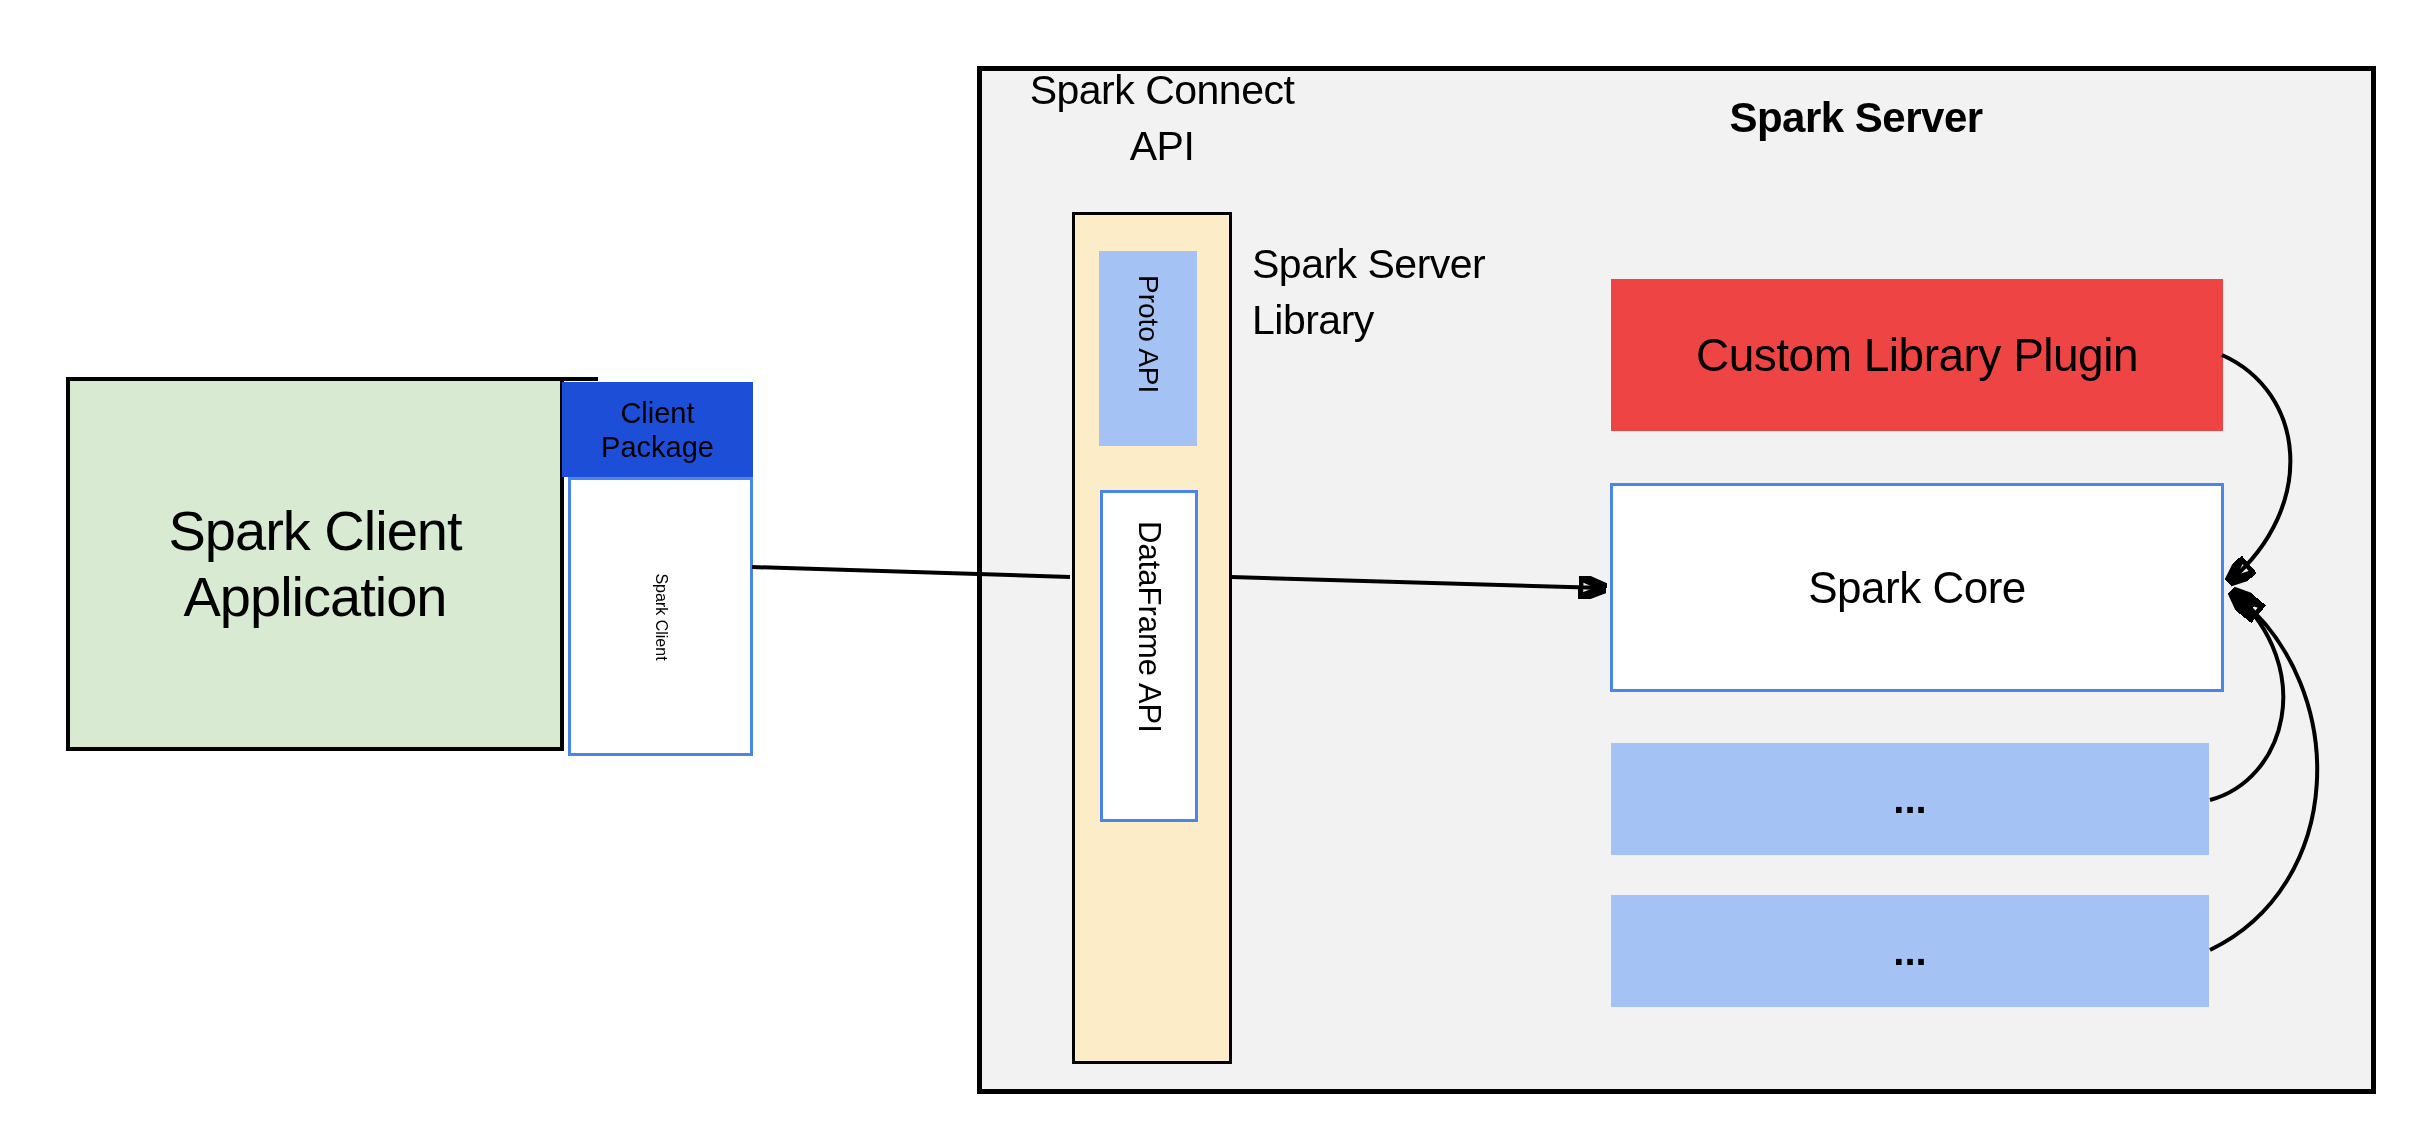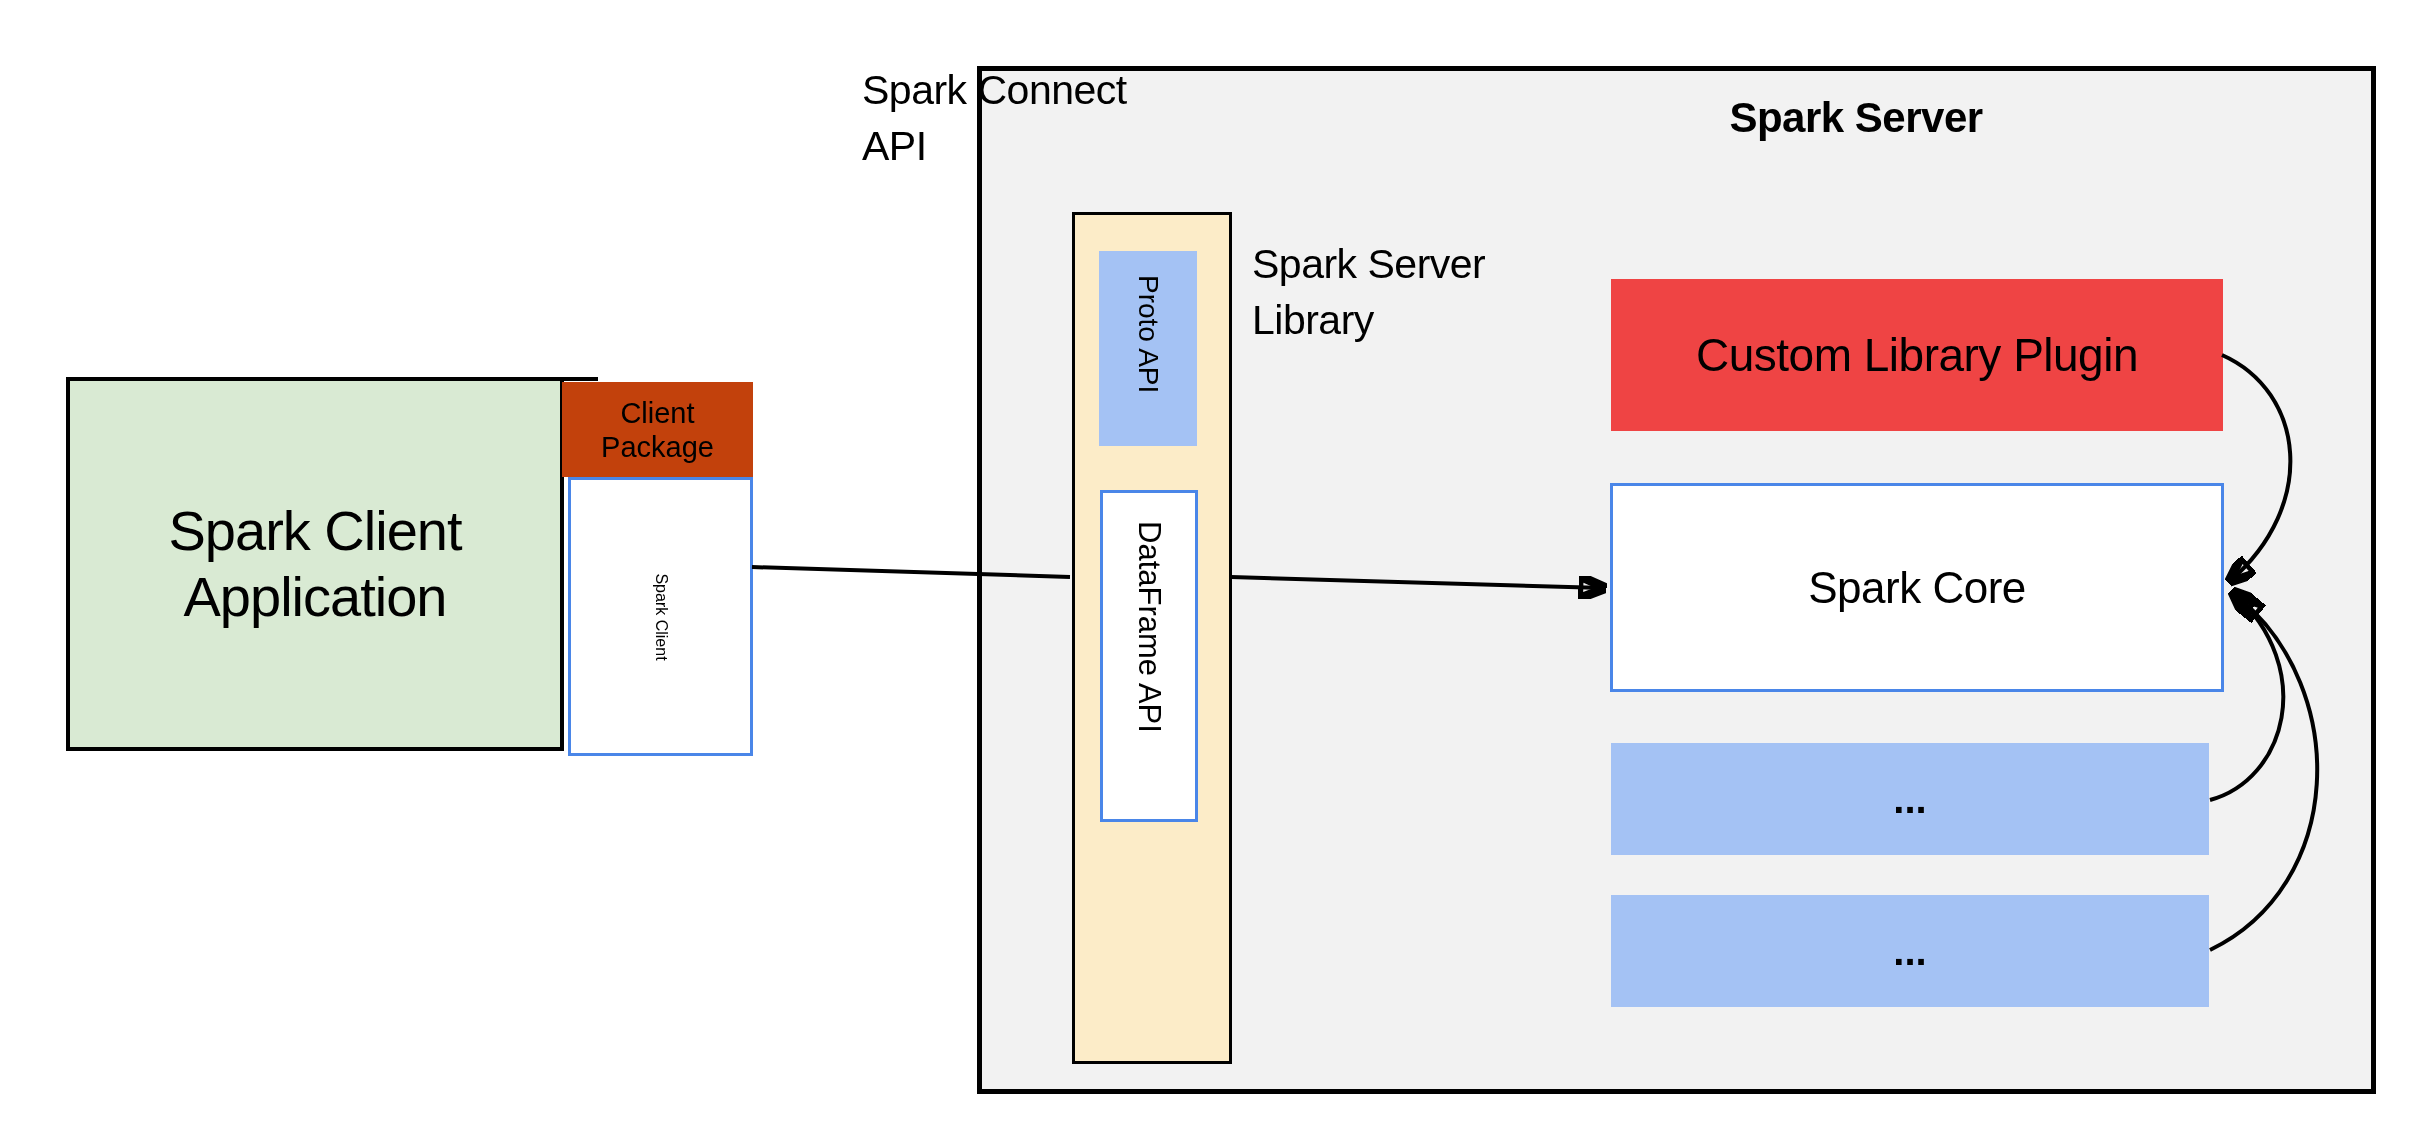--- a/index.html
+++ b/index.html
@@ -10,34 +10,34 @@
   .abs { position:absolute; box-sizing:border-box; }
   .center-flex { display:flex; align-items:center; justify-content:center; }
   .pre { white-space:pre-line; }
 
   
   .green-box { left:66px; top:377px; width:498px; height:374px;
     background:#d9ead3; border:4px solid #000000; }
   .app-title { left:66px; top:377px; width:498px; height:374px;
     font-size:56px; line-height:66px; letter-spacing:-1px; text-align:center; }
   .pkg-box { left:562px; top:382px; width:191px; height:95px;
-    background:#c2410c; font-size:29px; line-height:34px; text-align:center; }
+    background:#1d4ed8; font-size:29px; line-height:34px; text-align:center; }
   .spark-client-box { left:568px; top:477px; width:185px; height:279px;
     background:#ffffff; border:3px solid #4a86e8; }
 
   
   .vlabel { position:absolute; left:50%; writing-mode:vertical-rl;
     text-orientation:mixed; transform:translateX(-50%); white-space:nowrap; }
   .v-center { top:50%; transform:translate(-50%,-50%); }
 
   
   .gray-box { left:977px; top:66px; width:1399px; height:1028px;
     background:#f2f2f2; border:5px solid #000000; }
   .connect-title { left:862px; top:62px; width:600px;
-    font-size:41px; line-height:56px; letter-spacing:-0.5px; }
+    font-size:41px; line-height:56px; text-align:center; letter-spacing:-0.5px; }
   .cream-box { left:1072px; top:212px; width:160px; height:852px;
     background:#fcecc8; border:3px solid #000000; }
   .proto-box { left:1099px; top:251px; width:98px; height:195px;
     background:#a4c2f4; font-size:28px; }
   .df-box { left:1100px; top:490px; width:98px; height:332px;
     background:#ffffff; border:3px solid #4a86e8; font-size:31px; }
   .server-lib-label { left:1252px; top:236px; width:420px;
     font-size:41px; line-height:56px; text-align:left; letter-spacing:-0.5px; }
 
   

